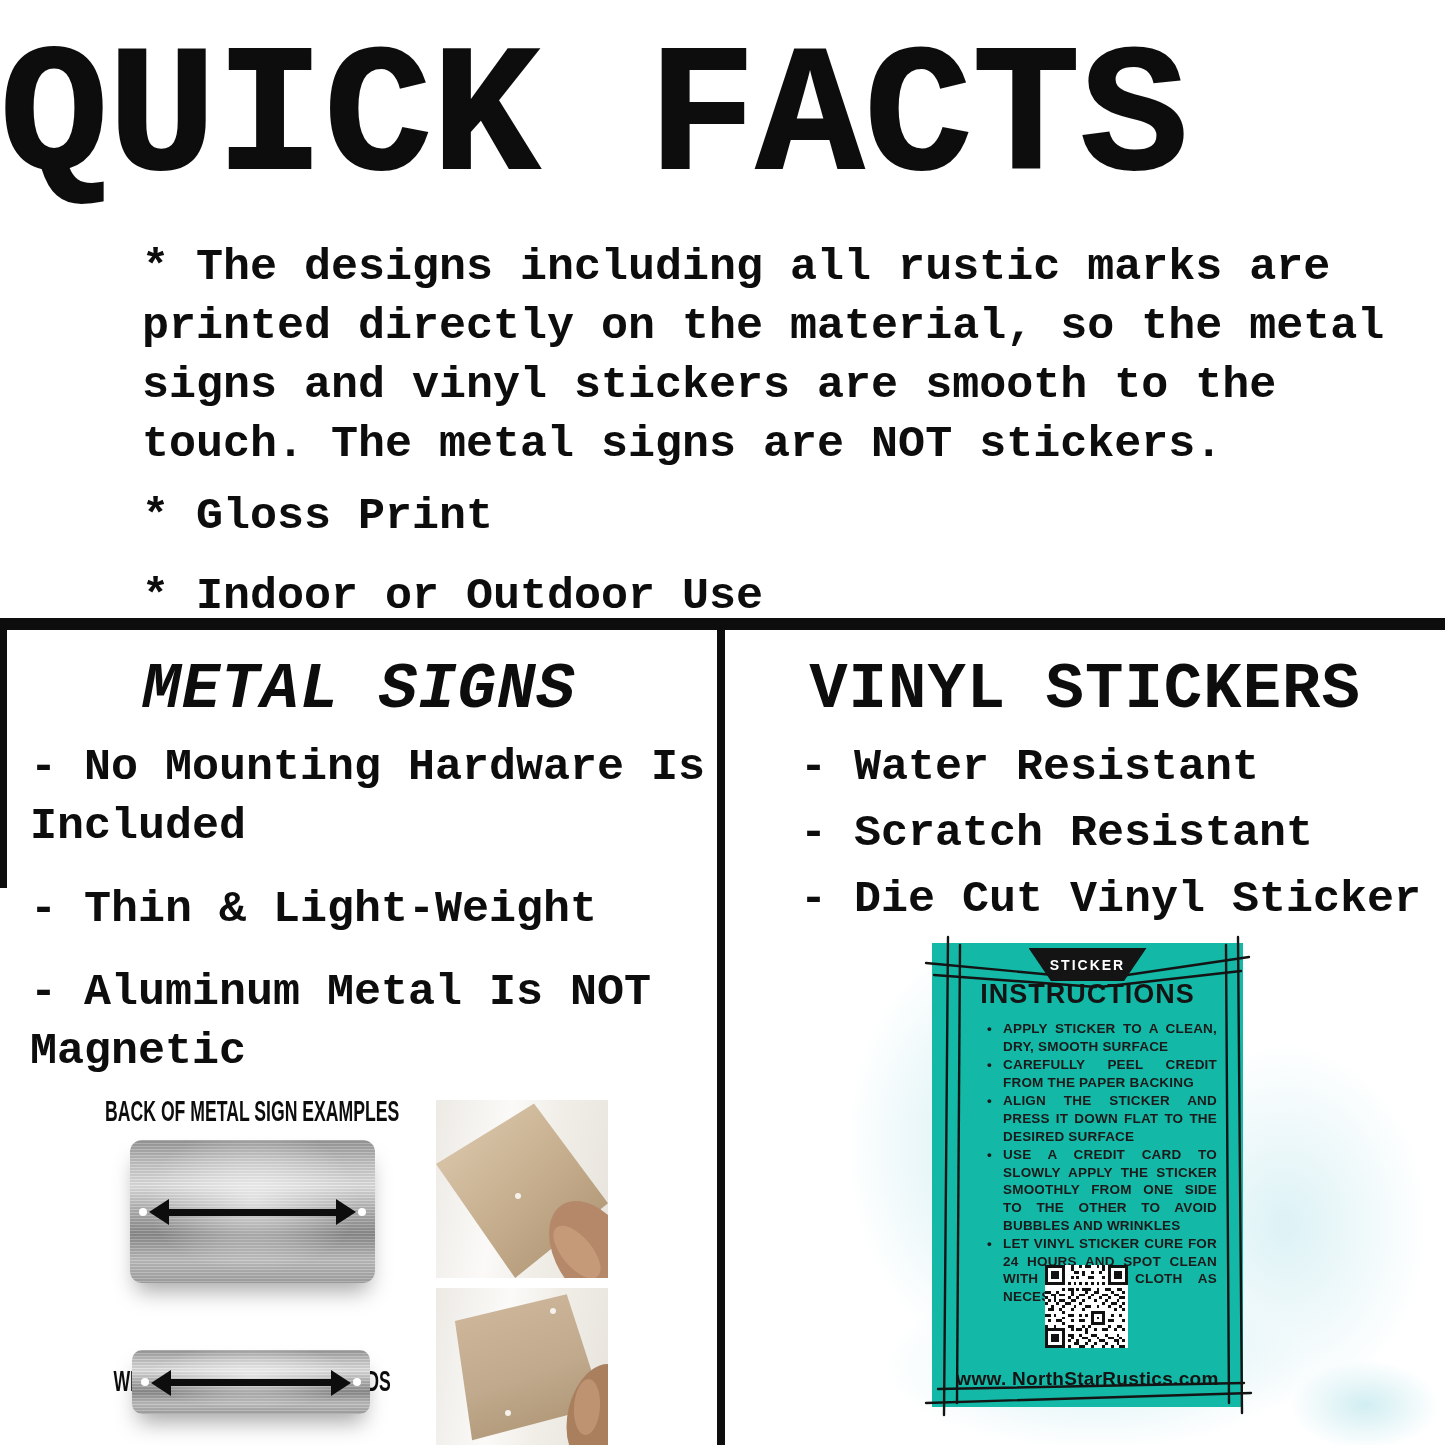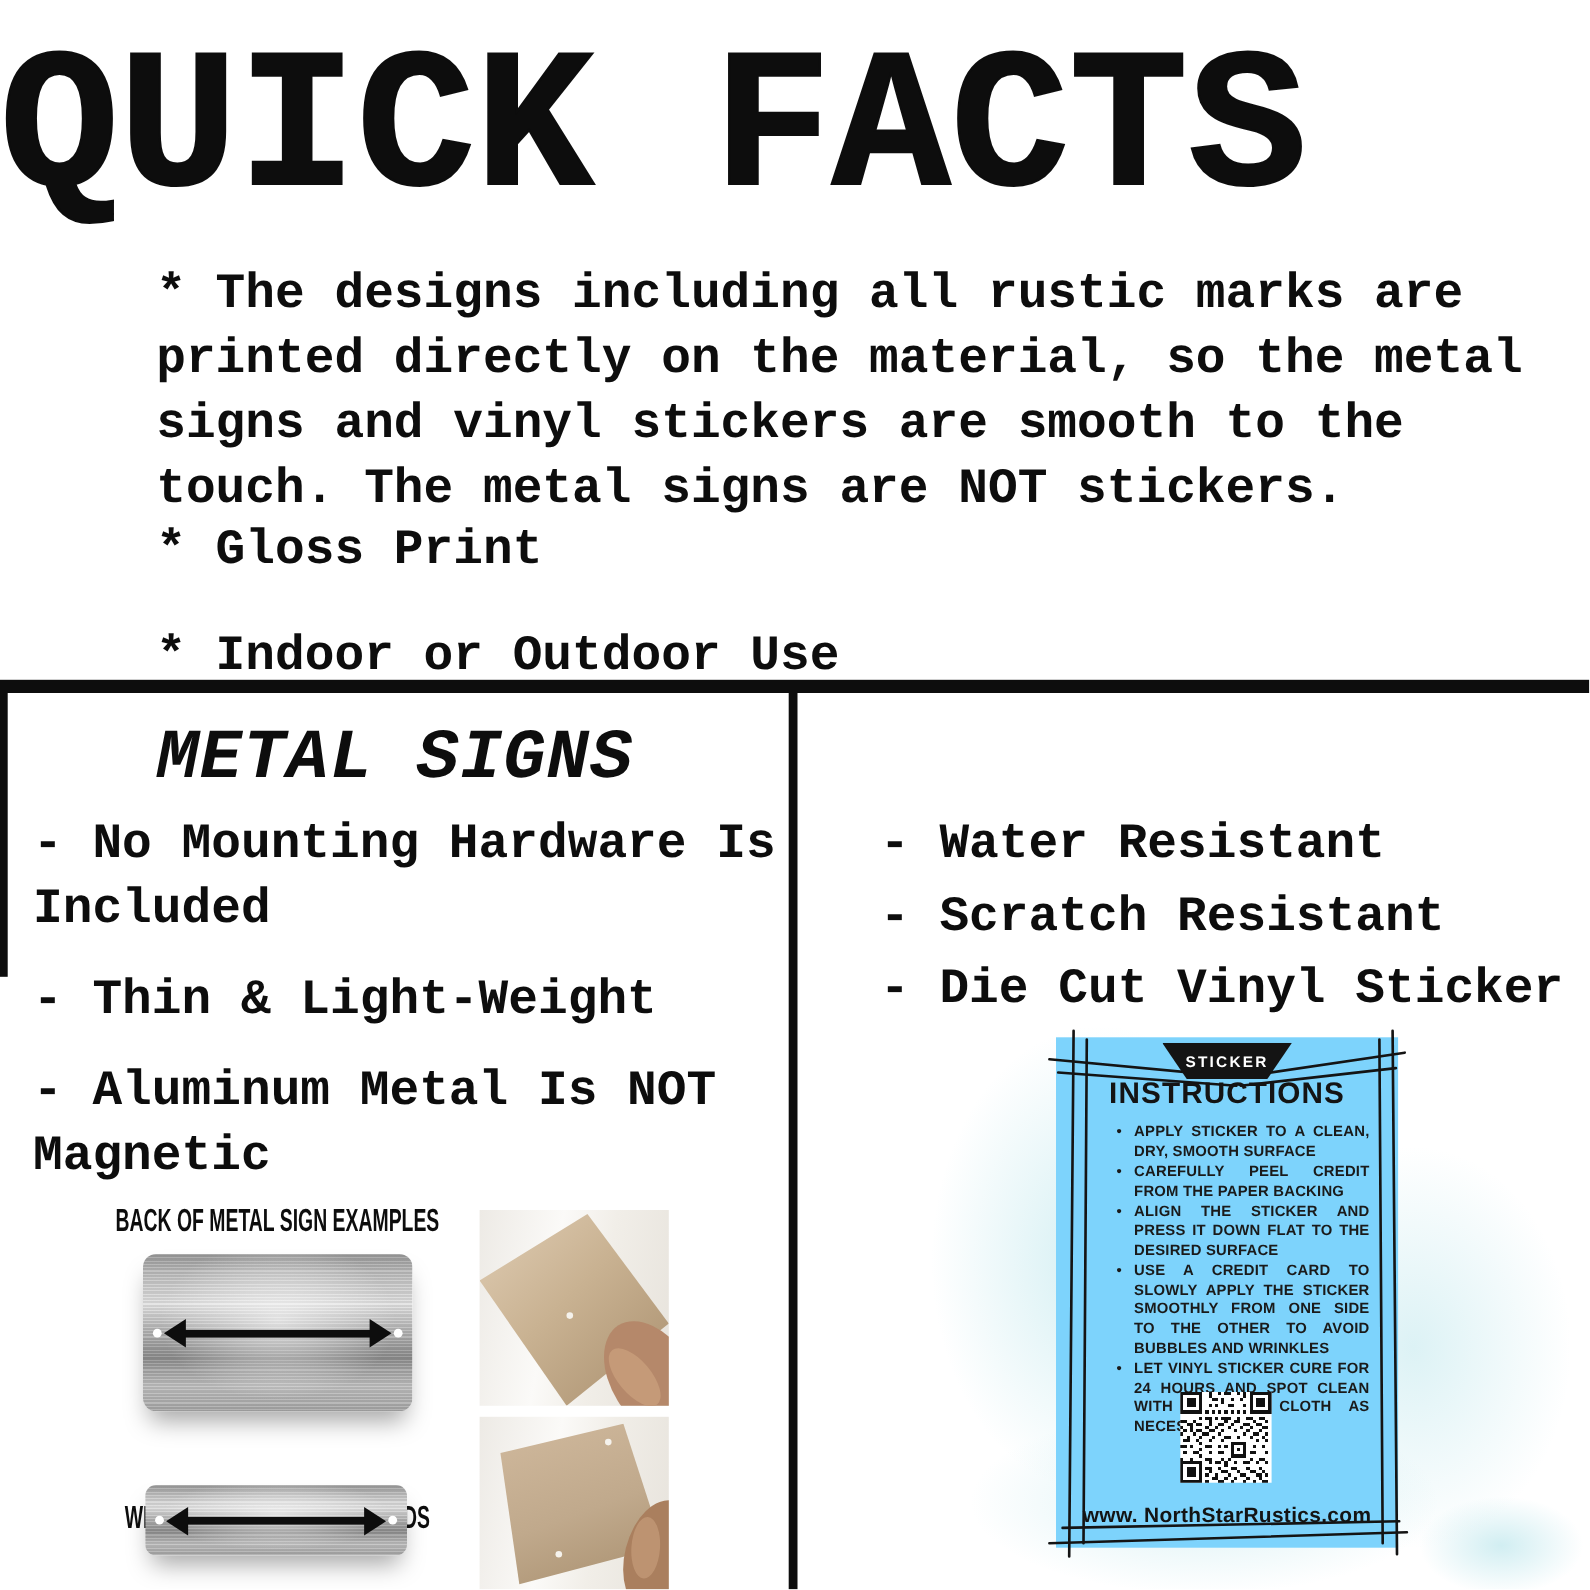--- a/index.html
+++ b/index.html
@@ -5,21 +5,21 @@
   html,body{margin:0;padding:0;background:#fff;}
   #stage{position:relative;width:1445px;height:1445px;background:#fff;overflow:hidden;
          font-family:"Liberation Mono",monospace;color:#0d0d0d;}
   .abs{position:absolute;}
 
   
   .title{left:0;right:0;top:30px;text-align:left;
          font:700 180px/1 "Liberation Mono",monospace;-webkit-text-stroke:2px #0d0d0d;}
   .para{left:142px;top:238px;font:700 45px/59px "Liberation Mono",monospace;white-space:pre-line;}
   .fact{left:142px;font:700 45px/59px "Liberation Mono",monospace;}
-  .fact.gloss{top:471px;}
+  .fact.gloss{top:487px;}
   .fact.use{top:567px;}
 
   
   .hdivider{left:0;top:618px;width:1445px;height:12px;background:#0d0d0d;}
   .vdivider{left:717px;top:630px;width:8px;height:815px;background:#0d0d0d;}
   .lborder{left:0;top:630px;width:7px;height:258px;background:#0d0d0d;}
 
   
   .col-heading{font:700 64px/70px "Liberation Mono",monospace;text-align:center;letter-spacing:1px;}
   .col-heading.left{left:0;width:718px;top:655px;font-style:italic;}
@@ -74,21 +74,21 @@
   .wash.w1{left:845px;top:930px;width:310px;height:430px;
       background:radial-gradient(ellipse,rgba(140,212,222,.38),rgba(140,212,222,0) 70%);}
   .wash.w2{left:1140px;top:1040px;width:290px;height:370px;
       background:radial-gradient(ellipse,rgba(140,212,222,.30),rgba(140,212,222,0) 70%);}
   .wash.w3{left:880px;top:1280px;width:430px;height:170px;
       background:radial-gradient(ellipse,rgba(140,212,222,.32),rgba(140,212,222,0) 70%);}
   .wash.w4{left:1290px;top:1360px;width:150px;height:90px;
       background:radial-gradient(ellipse,rgba(140,212,222,.40),rgba(140,212,222,0) 70%);}
 
   
-  .card{left:960px;top:943px;width:311px;height:464px;background:#7dd3fc;
+  .card{left:932px;top:943px;width:311px;height:464px;background:#14b8a6;
         font-family:"Liberation Sans",sans-serif;}
   .card-border{position:absolute;left:-12px;top:-12px;width:335px;height:488px;}
   .badge{position:absolute;left:50%;top:5px;transform:translateX(-50%);width:118px;height:33px;
          background:#141414;clip-path:polygon(0 0,100% 0,81% 100%,19% 100%);
          display:flex;align-items:center;justify-content:center;
          color:#fff;font:700 14px/1 "Liberation Sans",sans-serif;letter-spacing:2px;}
   .card-heading{position:absolute;left:0;right:0;top:36px;text-align:center;
          font:700 27px/30px "Liberation Sans",sans-serif;letter-spacing:1px;color:#141414;}
   .steps{position:absolute;left:30px;right:26px;top:77px;margin:0;padding:0;list-style:none;}
   .steps li{position:relative;padding-left:17px;margin-bottom:1px;text-align:justify;
@@ -150,20 +150,21 @@
   </div>
 
   <div class="abs photo ph2">
     <div class="sign"></div>
     <div class="signhole" style="left:66%;top:13%;"></div>
     <div class="signhole" style="left:40%;top:78%;"></div>
     <div class="hand palm"></div>
     <div class="hand finger"></div>
   </div>
 
+  <div class="abs col-heading right">VINYL STICKERS</div>
   <div class="abs vbullets">
     <div class="bullet">- Water Resistant</div>
     <div class="bullet">- Scratch Resistant</div>
     <div class="bullet">- Die Cut Vinyl Sticker</div>
   </div>
 
   <div class="abs wash w1"></div>
   <div class="abs wash w2"></div>
   <div class="abs wash w3"></div>
   <div class="abs wash w4"></div>

